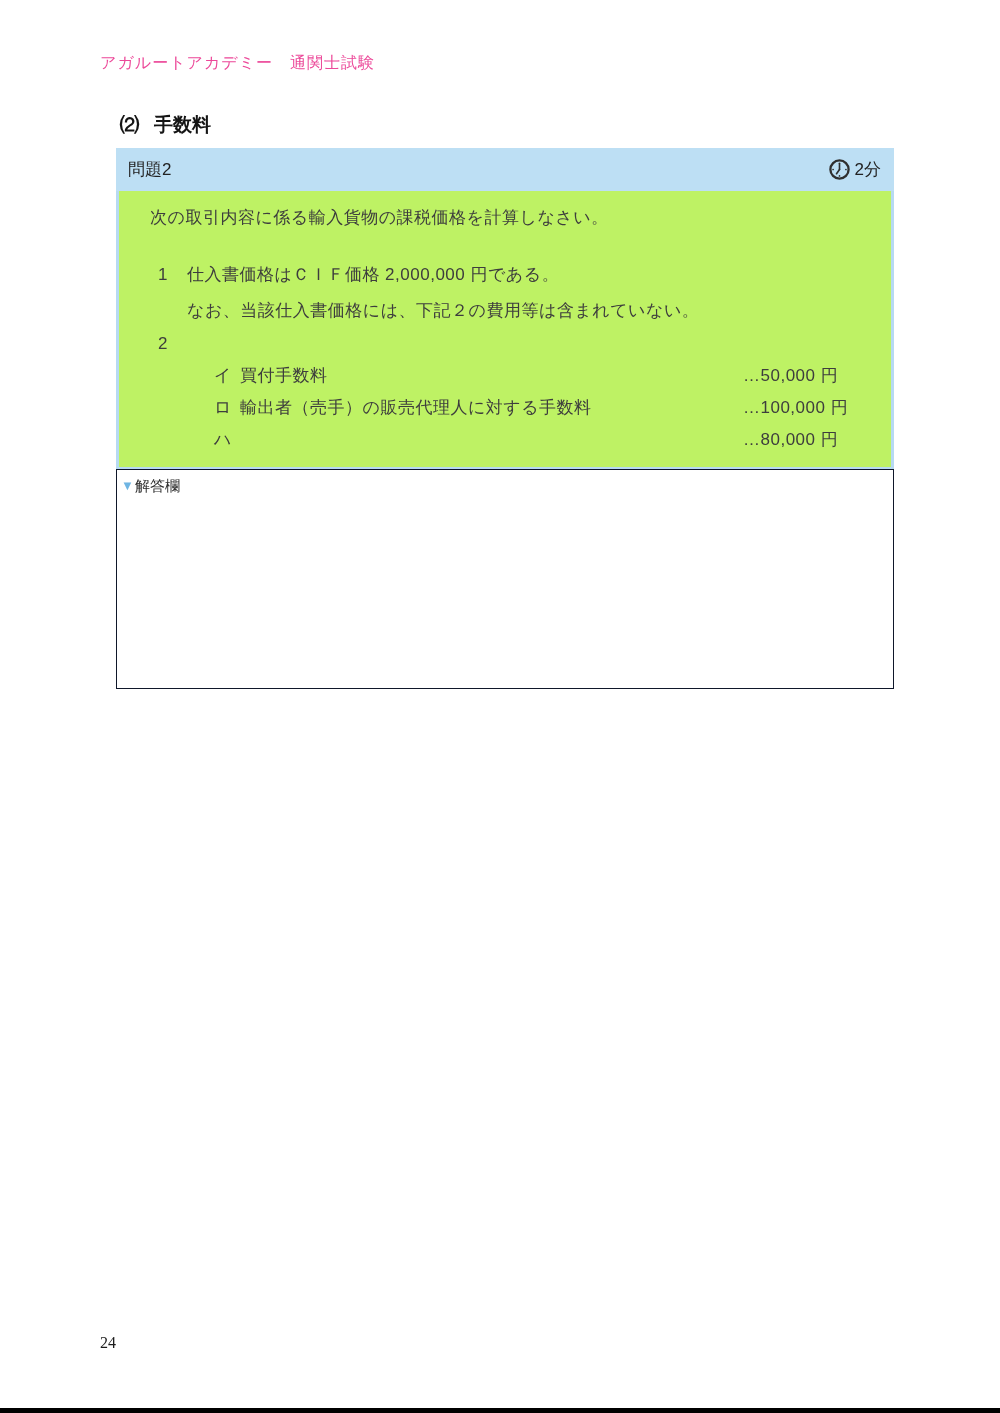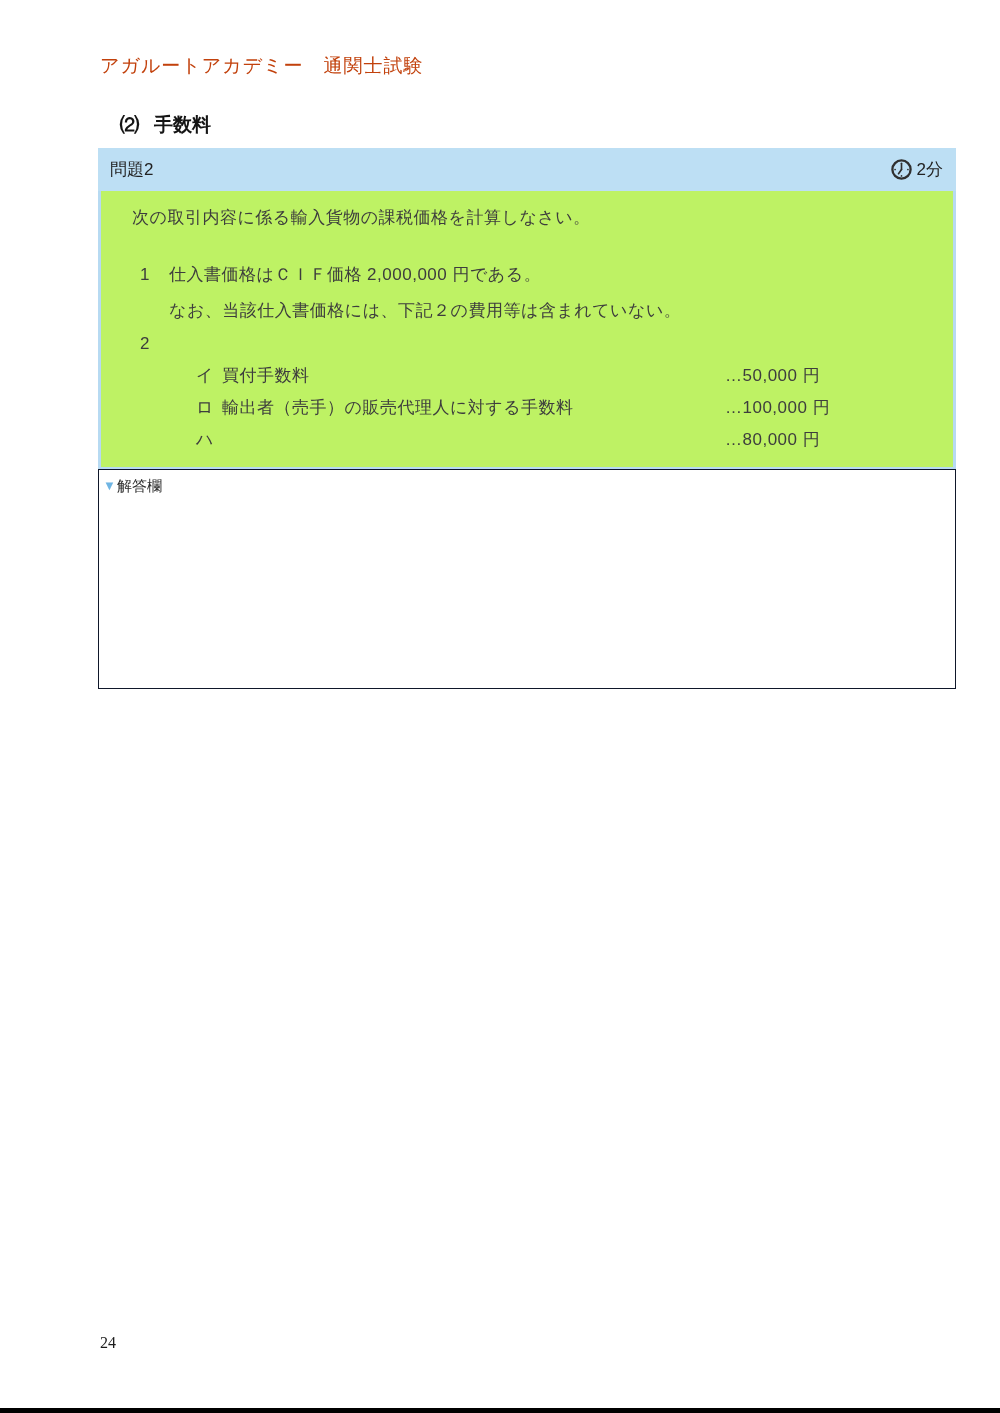--- a/index.html
+++ b/index.html
@@ -11,41 +11,41 @@
     background: #ffffff;
     font-family: "Liberation Sans", "DejaVu Sans", sans-serif;
     color: #3d3d3d;
     overflow: hidden;
   }
 
   .doc-header {
     position: absolute;
     left: 100px;
     top: 53px;
-    font-size: 19px;
+    font-size: 16px;
     letter-spacing: 1px;
-    color: #c2410c;
+    color: #ec4899;
   }
 
   .section-title {
     position: absolute;
     left: 96px;
     top: 112px;
     font-size: 19px;
     font-weight: bold;
     color: #141414;
     margin-left: 24px;
   }
   .section-title .sec-label { margin-left: 15px; }
 
   .problem-box {
     position: absolute;
-    left: 98px;
+    left: 116px;
     top: 148px;
-    width: 858px;
+    width: 778px;
   }
 
   .box-header {
     height: 43px;
     background: #bddff4;
     display: flex;
     align-items: center;
     justify-content: space-between;
     padding: 0 13px 0 12px;
     font-size: 17px;

